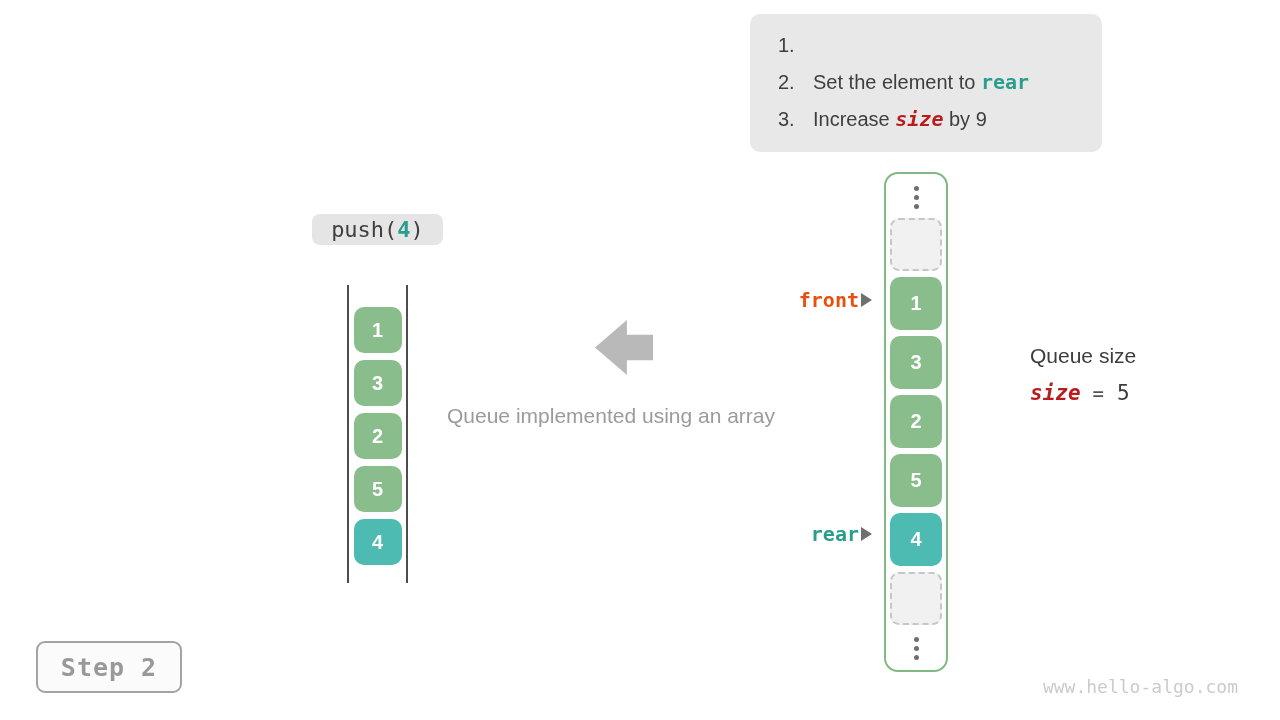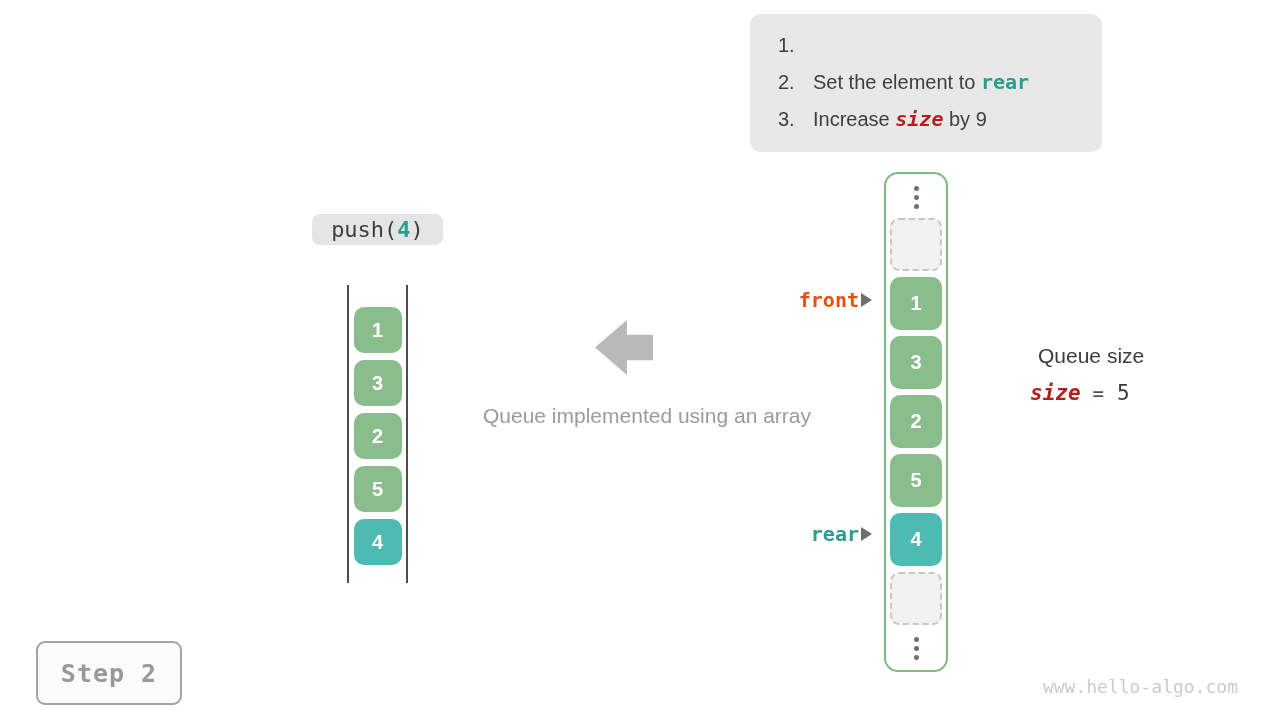--- a/index.html
+++ b/index.html
@@ -46,21 +46,21 @@
   }
   .stack-cell.teal { background:#4dbbb2; }
 
   
   .center-arrow {
     position:absolute; left:595px; top:320px; width:58px; height:55px;
     background:#b9b9b9;
     clip-path:polygon(0 50%, 55% 0, 55% 27%, 100% 27%, 100% 73%, 55% 73%, 55% 100%);
   }
   .caption {
-    position:absolute; left:447px; top:404px; width:400px; text-align:center;
+    position:absolute; left:447px; top:404px; width:400px; 
     font-size:21px; color:#9b9b9b;
   }
 
   
   .array-box {
     position:absolute; left:884px; top:172px; width:64px; height:500px;
     border:2px solid #80ba82; border-radius:14px; background:#ffffff;
     display:flex; flex-direction:column; align-items:center; padding-top:10px;
   }
   .dots { display:flex; flex-direction:column; gap:4px; align-items:center;
@@ -86,29 +86,29 @@
   .pointer.front { top:288px; }
   .pointer.rear  { top:522px; }
   .tri {
     width:0; height:0; flex:none;
     border-top:7px solid transparent; border-bottom:7px solid transparent;
     border-left:11px solid #6f6f6f;
   }
 
   
   .queue-size { position:absolute; left:1030px; top:344px; }
-  .qs-title { font-size:21px; color:#3d3d3d;margin-left:8px; }
+  .qs-title { font-size:21px; color:#3d3d3d; }
   .qs-line { margin-top:13px; font-family:"DejaVu Sans Mono", monospace;
              font-size:21px; display:flex; align-items:center; }
   .qs-eq { color:#555555; margin:0 13px 0 12px; font-size:19px; }
   .qs-val { color:#3c3c3c; }
 
   
   .step-badge {
-    position:absolute; left:36px; top:641px; width:146px; height:64px;
+    position:absolute; left:36px; top:641px; width:146px; height:52px;
     border:2px solid #a3a3a3; border-radius:9px; background:#fbfbfb;
     display:flex; align-items:center; justify-content:center;
     font-family:"DejaVu Sans Mono", monospace; font-weight:bold;
     font-size:25px; color:#999999; letter-spacing:1px; white-space:pre;
   }
 
   
   .watermark {
     position:absolute; right:42px; top:676px;
     font-family:"DejaVu Sans Mono", monospace; font-size:18px; color:#cbcbcb;

